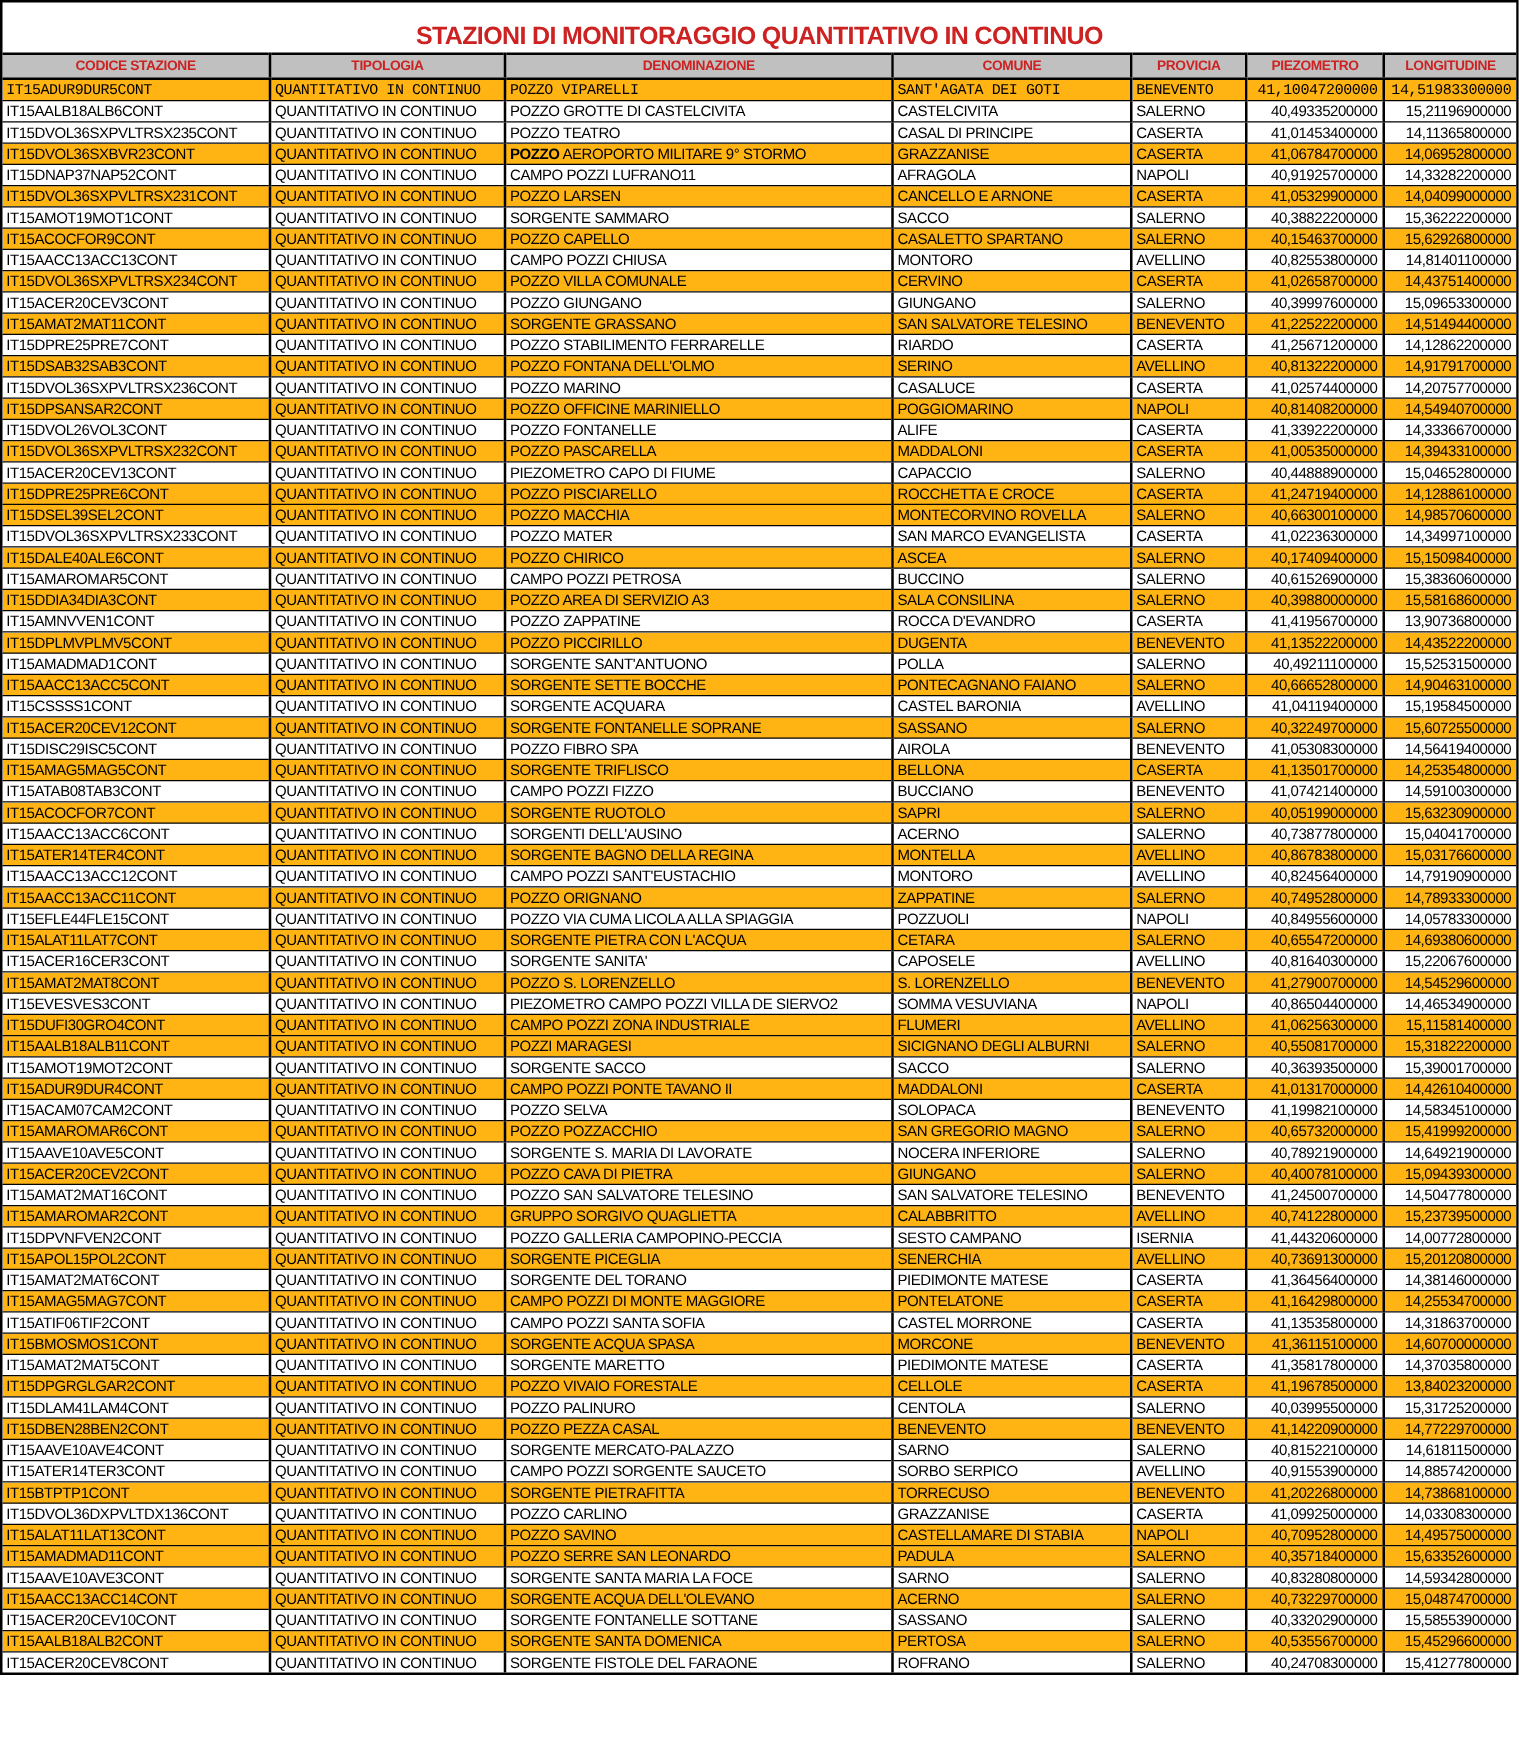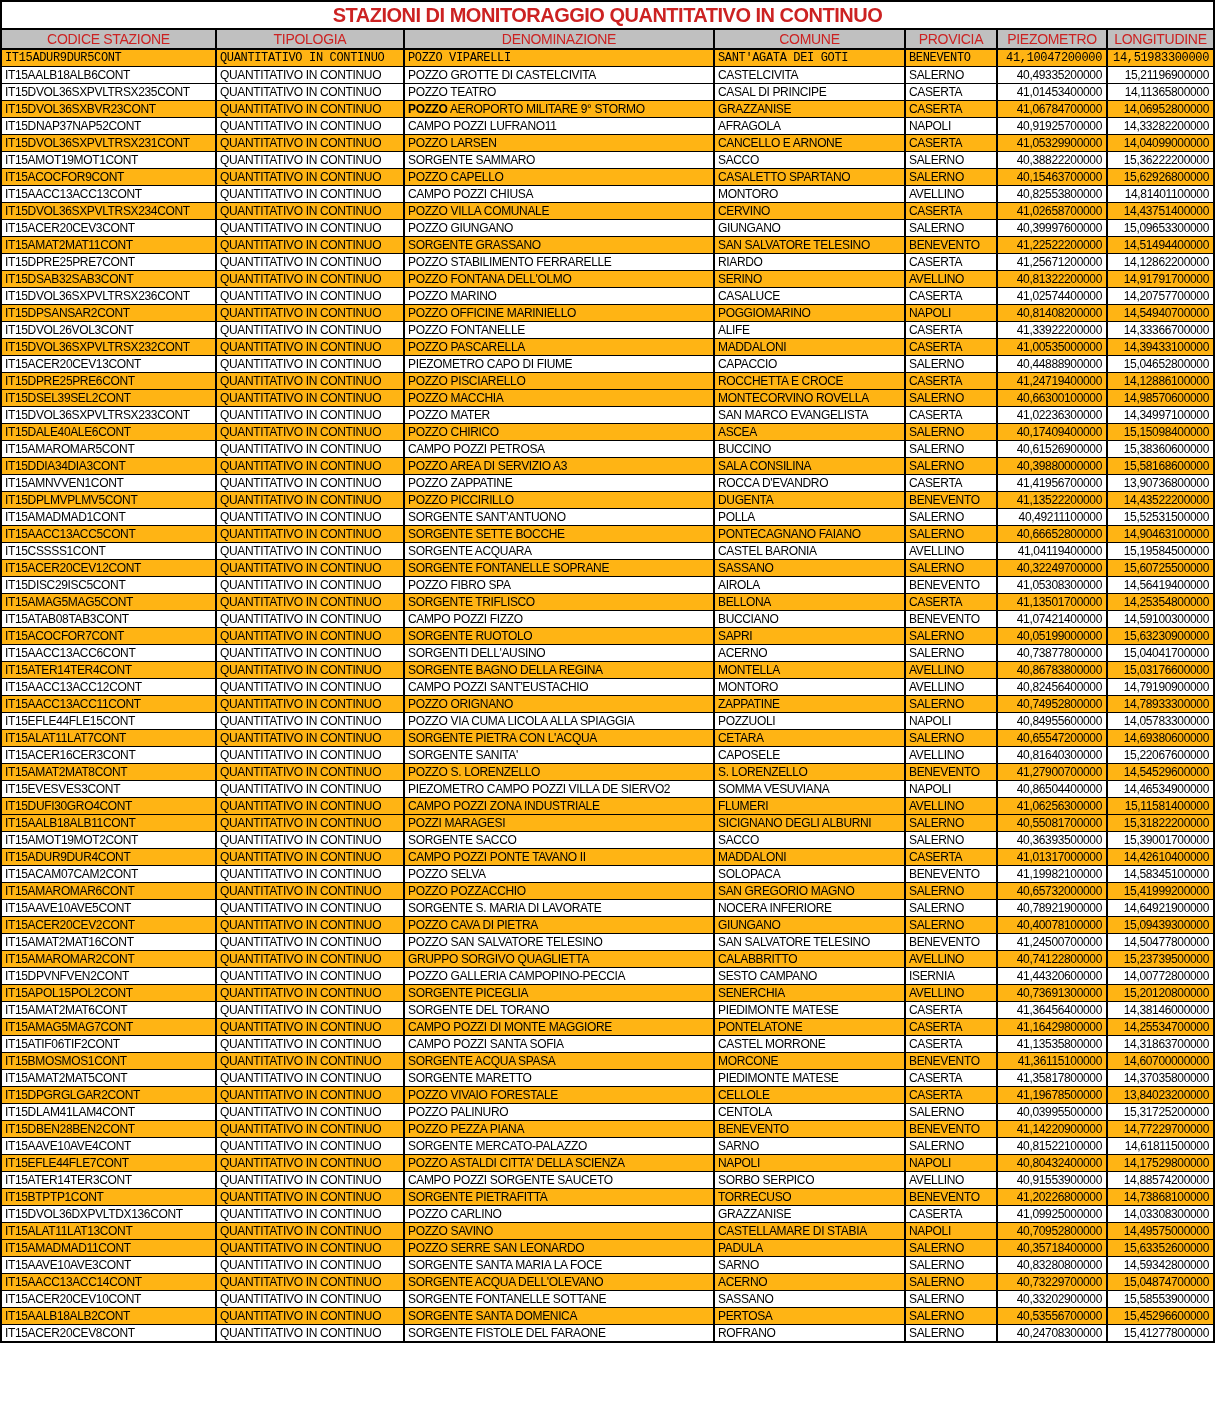--- a/index.html
+++ b/index.html
@@ -15,32 +15,33 @@
   }
   #title {
     height: 26px;
     line-height: 26px;
     text-align: center;
     color: var(--red, #cc2222);
     font-size: 20px;
     font-weight: bold;
     letter-spacing: -0.5px;
     white-space: nowrap;
+    margin-top: 14px;
   }
   table {
     border-collapse: collapse;
     table-layout: fixed;
     width: 100%;
     border-top: 2px solid #000;
   }
   th {
     background: var(--header-bg, #c0c0c0);
     color: var(--red, #cc2222);
-    font-size: 14px;
-    font-weight: normal;
+    font-size: 11px;
+    font-weight: bold;
     height: 18px;
     text-align: center;
     border-left: 2px solid #000;
     border-bottom: 2px solid #000;
     padding: 0 2px;
     letter-spacing: -0.3px;
     white-space: nowrap;
     overflow: hidden;
     margin-left: 33px;
   }
@@ -650,43 +651,34 @@
           <td>QUANTITATIVO IN CONTINUO</td>
           <td>POZZO PALINURO</td>
           <td>CENTOLA</td>
           <td>SALERNO</td>
           <td class="num">40,03995500000</td>
           <td class="num">15,31725200000</td>
         </tr>
         <tr class="hl">
           <td>IT15DBEN28BEN2CONT</td>
           <td>QUANTITATIVO IN CONTINUO</td>
-          <td>POZZO PEZZA PIANA</td>
+          <td>POZZO PEZZA CASAL</td>
           <td>BENEVENTO</td>
           <td>BENEVENTO</td>
           <td class="num">41,14220900000</td>
           <td class="num">14,77229700000</td>
         </tr>
         <tr>
           <td>IT15AAVE10AVE4CONT</td>
           <td>QUANTITATIVO IN CONTINUO</td>
           <td>SORGENTE MERCATO-PALAZZO</td>
           <td>SARNO</td>
           <td>SALERNO</td>
           <td class="num">40,81522100000</td>
           <td class="num">14,61811500000</td>
-        </tr>
-        <tr class="hl">
-          <td>IT15EFLE44FLE7CONT</td>
-          <td>QUANTITATIVO IN CONTINUO</td>
-          <td>POZZO ASTALDI CITTA' DELLA SCIENZA</td>
-          <td>NAPOLI</td>
-          <td>NAPOLI</td>
-          <td class="num">40,80432400000</td>
-          <td class="num">14,17529800000</td>
         </tr>
         <tr>
           <td>IT15ATER14TER3CONT</td>
           <td>QUANTITATIVO IN CONTINUO</td>
           <td>CAMPO POZZI SORGENTE SAUCETO</td>
           <td>SORBO SERPICO</td>
           <td>AVELLINO</td>
           <td class="num">40,91553900000</td>
           <td class="num">14,88574200000</td>
         </tr>

